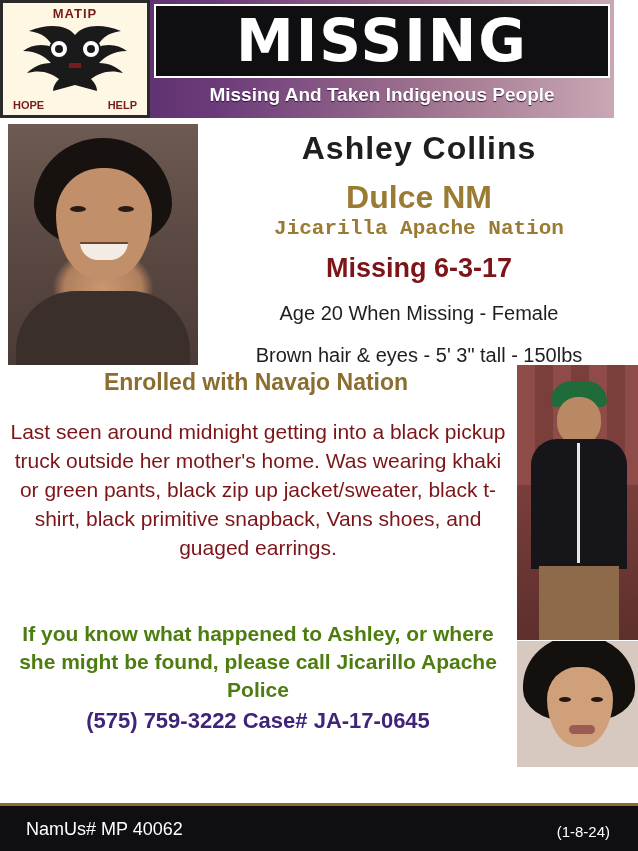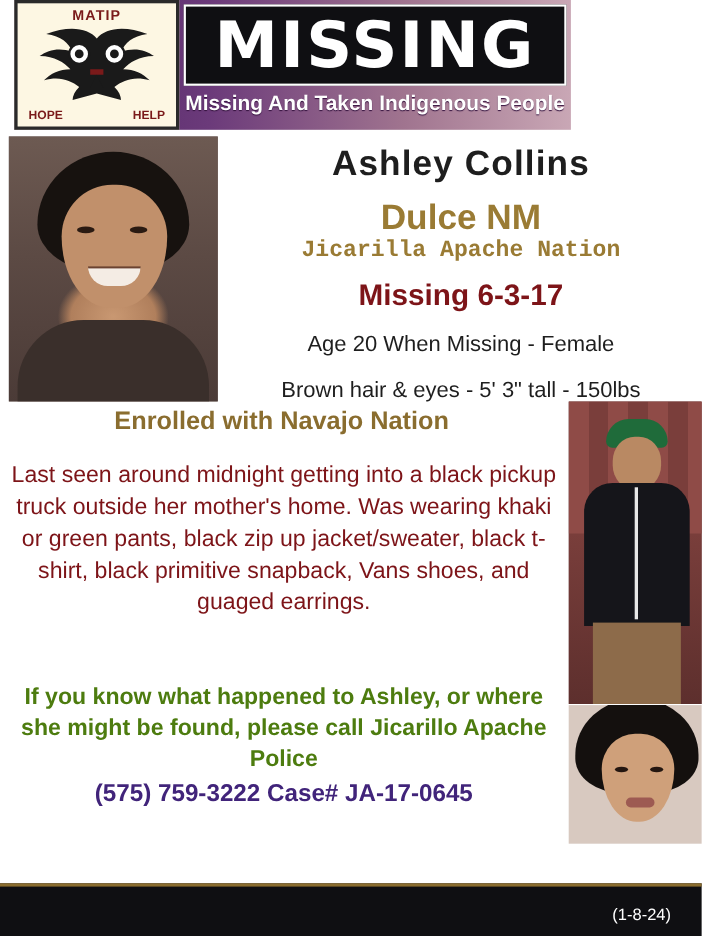--- a/index.html
+++ b/index.html
@@ -17,26 +17,25 @@
     position: relative;
     width: 638px;
     height: 851px;
     background: #ffffff;
     box-sizing: border-box;
   }
 
   
   .header {
     position: relative;
-    width: 506px;
+    width: 614px;
     height: 118px;
     background: linear-gradient(90deg, #4a2060 0%, #6b3a7a 35%, #a0748f 70%, #c9a7b5 100%);
     display: flex;
     align-items: flex-start;
-    margin-left: 13px;
   }
   .logo-box {
     width: 150px;
     height: 118px;
     background: #fdf7e3;
     border: 3px solid #2a2a2a;
     box-sizing: border-box;
     position: relative;
     flex: 0 0 auto;
   }
@@ -463,16 +462,17 @@
         <div class="hair2"></div>
         <div class="face3"></div>
         <div class="eye3l"></div>
         <div class="eye3r"></div>
         <div class="lips"></div>
       </div>
     </div>
   </div>
 
   <div class="footer">
+    <div class="namus">NamUs# MP 40062</div>
     <div class="revdate">(1-8-24)</div>
   </div>
 
 </div>
 
 </body></html>

